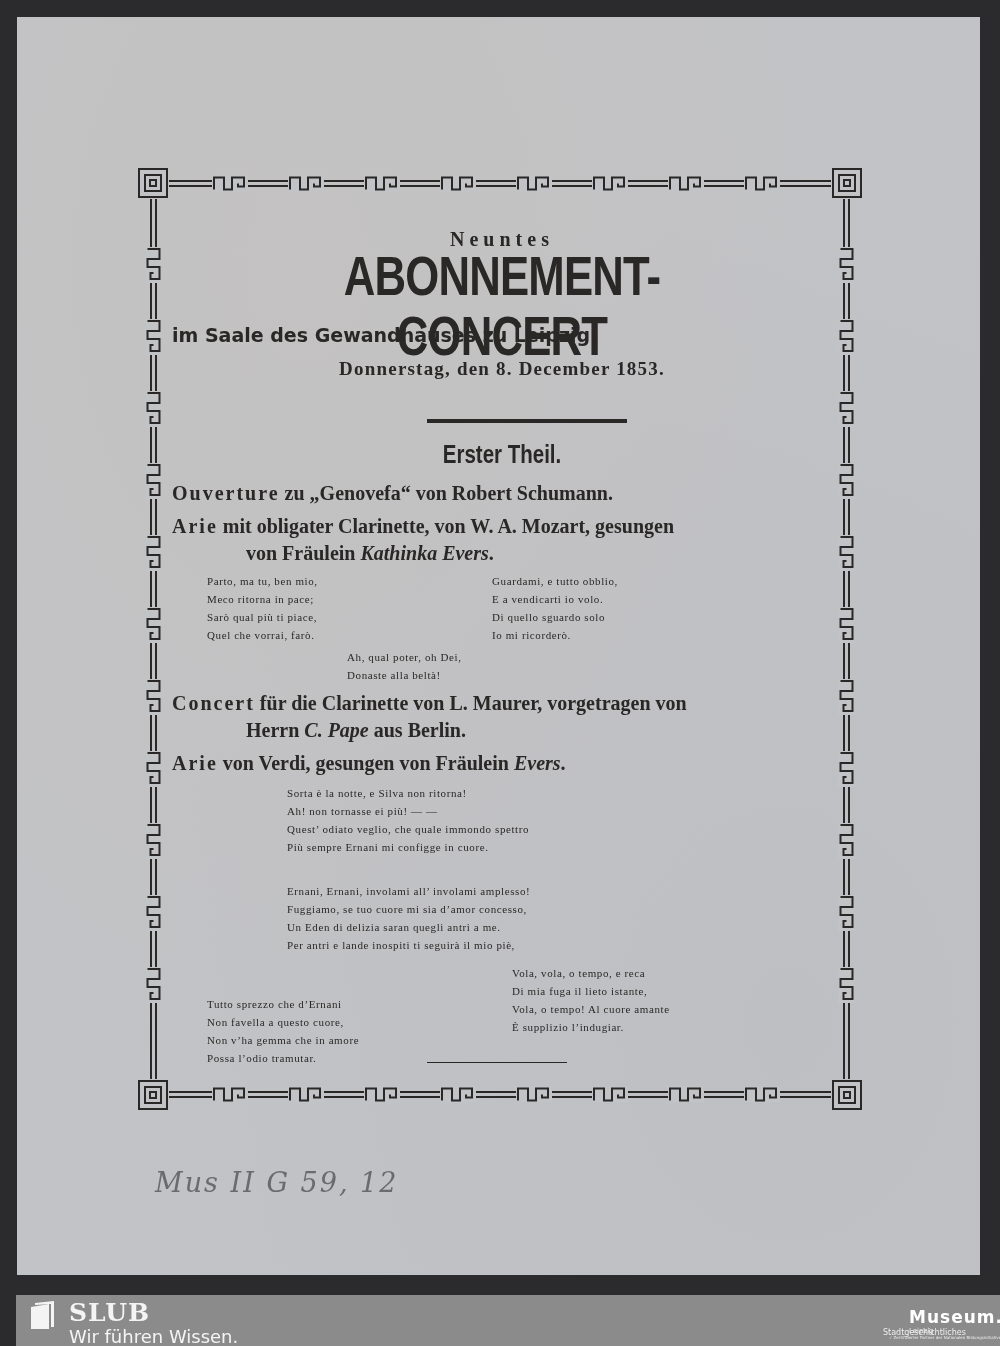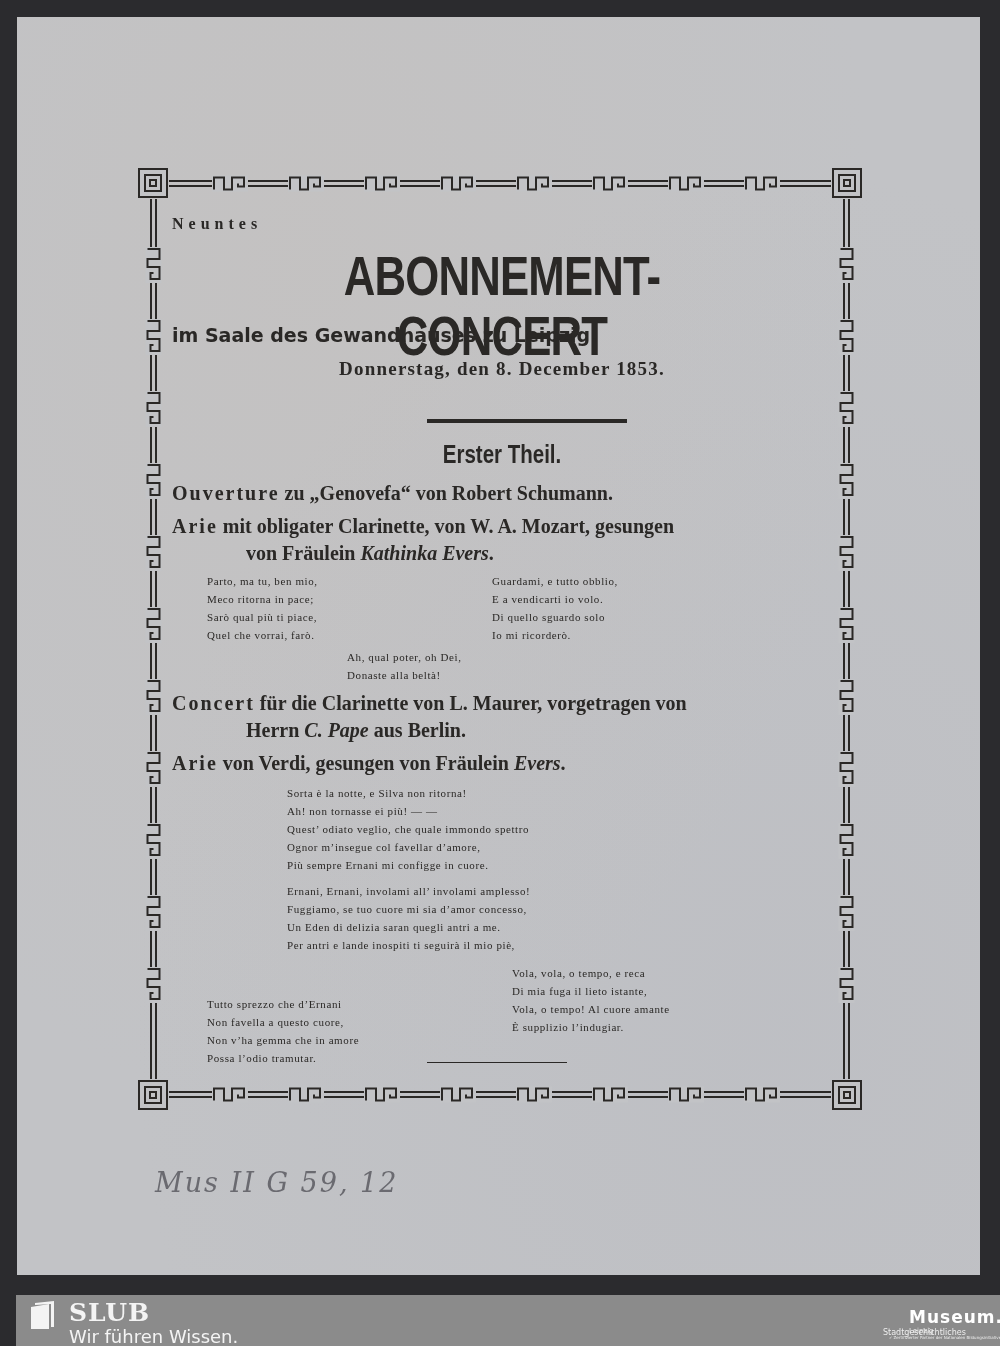--- a/index.html
+++ b/index.html
@@ -2,21 +2,21 @@
 <html><head>
 <meta charset="utf-8">
 <style>
   html,body{margin:0;padding:0;}
   body{width:1000px;height:1346px;background:#2b2b2e;position:relative;overflow:hidden;font-family:"Liberation Serif","DejaVu Serif",serif;color:#2a2826;}
   .page{position:absolute;left:17px;top:17px;width:963px;height:1258px;background:#c2c3c6;
     background-image:radial-gradient(ellipse at 30% 20%, rgba(200,190,180,0.25), transparent 60%),radial-gradient(ellipse at 80% 80%, rgba(180,182,190,0.3), transparent 60%);}
   .frame{position:absolute;left:118px;top:148px;width:730px;height:948px;}
   .frame svg{position:absolute;left:0;top:0;}
   .content{position:absolute;left:155px;top:195px;width:660px;}
-  .neuntes{position:absolute;left:0;width:660px;top:3px;font-size:16px;font-weight:bold;letter-spacing:5px;text-align:left;}
+  .neuntes{position:absolute;left:0;width:660px;top:16px;font-size:20px;font-weight:bold;letter-spacing:5px;text-align:center;}
   .abon{position:absolute;left:0;width:660px;top:34px;font-family:"Liberation Sans","DejaVu Sans",sans-serif;font-size:56px;font-weight:bold;text-align:center;transform:scaleX(0.78);transform-origin:center;letter-spacing:-1px;line-height:60px;}
   .saale{position:absolute;left:0;width:660px;top:112px;font-family:"DejaVu Sans","Liberation Sans",sans-serif;font-size:19px;font-weight:bold;text-align:left;}
   .date{position:absolute;left:0;width:660px;top:146px;font-size:19px;font-weight:bold;letter-spacing:1.2px;text-align:center;}
   .rule{position:absolute;left:255px;width:200px;top:207px;height:4px;background:#2a2826;}
   .theil{position:absolute;left:0;width:660px;top:228px;font-family:"Liberation Sans",sans-serif;font-size:25px;font-weight:bold;text-align:center;transform:scaleX(0.82);}
   .item{position:absolute;left:0;font-size:20px;font-weight:bold;white-space:nowrap;}
   .item .sp{letter-spacing:2px;}
   .item i{font-style:italic;}
   .cont{position:absolute;left:74px;font-size:20px;font-weight:bold;white-space:nowrap;}
   .verse{position:absolute;font-size:11px;line-height:18px;white-space:pre;letter-spacing:0.6px;}
@@ -162,21 +162,21 @@
     <div class="item" style="top:480px;">
       <span class="sp">Concert</span><span> für die Clarinette von L. Maurer, vorgetragen von</span>
     </div>
     <div class="cont" style="top:507px;">
       <span>Herrn </span><i>C. Pape</i><span> aus Berlin.</span>
     </div>
 
     <div class="item" style="top:540px;">
       <span class="sp">Arie</span><span> von Verdi, gesungen von Fräulein </span><i>Evers</i><span>.</span>
     </div>
-    <div class="verse" style="left:115px;top:572px;" id="v2a"><div>Sorta è la notte, e Silva non ritorna!</div><div>Ah! non tornasse ei più! — —</div><div>Quest’ odiato veglio, che quale immondo spettro</div><div>Ognor m’insegue col favellar d’amore,</div><div>Più sempre Ernani mi configge in cuore.</div></div>
+    <div class="verse" style="left:115px;top:572px;" id="v2a"><div>Sorta è la notte, e Silva non ritorna!</div><div>Ah! non tornasse ei più! — —</div><div>Quest’ odiato veglio, che quale immondo spettro</div><div>Più sempre Ernani mi configge in cuore.</div></div>
     <div class="verse" style="left:115px;top:670px;" id="v2b"><div>Ernani, Ernani, involami all’ involami amplesso!</div><div>Fuggiamo, se tuo cuore mi sia d’amor concesso,</div><div>Un Eden di delizia saran quegli antri a me.</div><div>Per antri e lande inospiti ti seguirà il mio piè,</div></div>
     <div class="verse" style="left:35px;top:783px;" id="v2l"><div>Tutto sprezzo che d’Ernani</div><div>Non favella a questo cuore,</div><div>Non v’ha gemma che in amore</div><div>Possa l’odio tramutar.</div></div>
     <div class="verse" style="left:340px;top:752px;" id="v2r"><div>Vola, vola, o tempo, e reca</div><div>Di mia fuga il lieto istante,</div><div>Vola, o tempo! Al cuore amante</div><div>È supplizio l’indugiar.</div></div>
 
     <div class="small-rule"></div>
   </div>
 
   <div class="hand">Mus II G 59, 12</div>
 </div>
 

